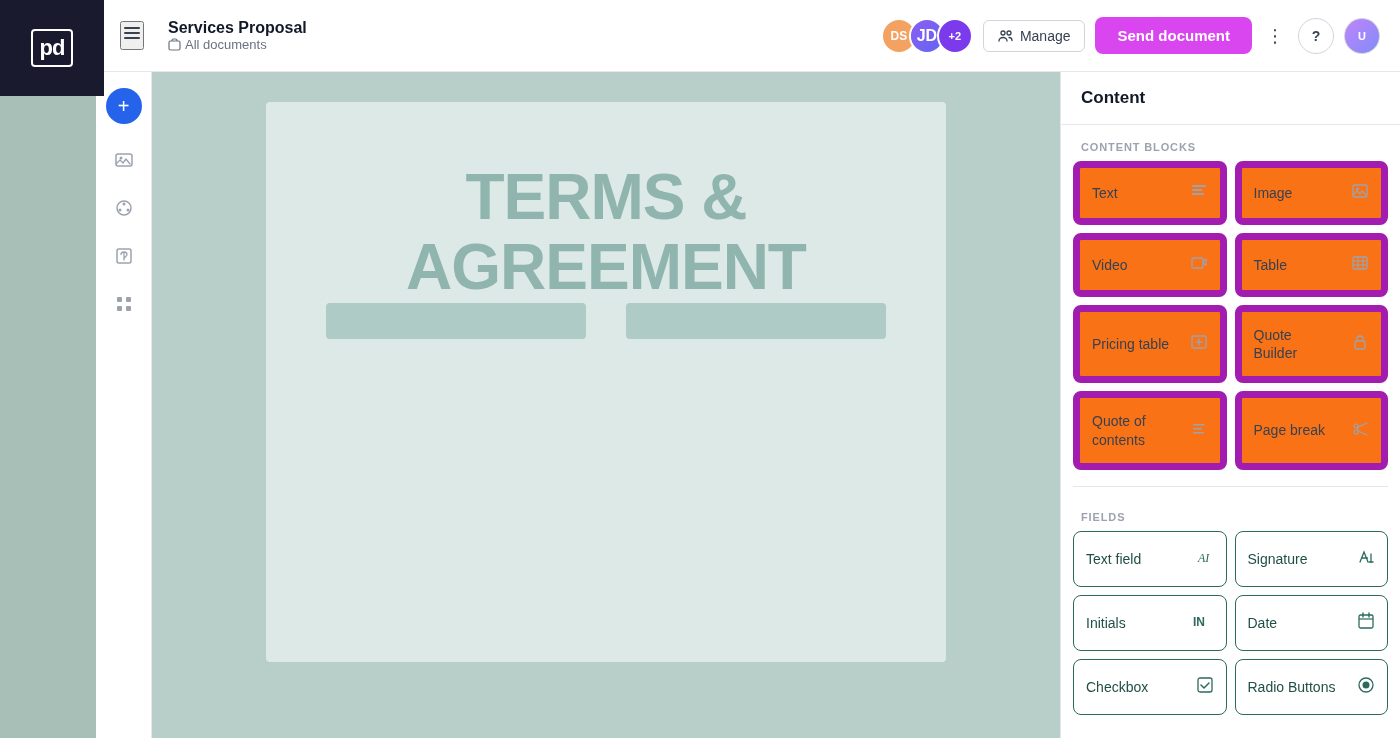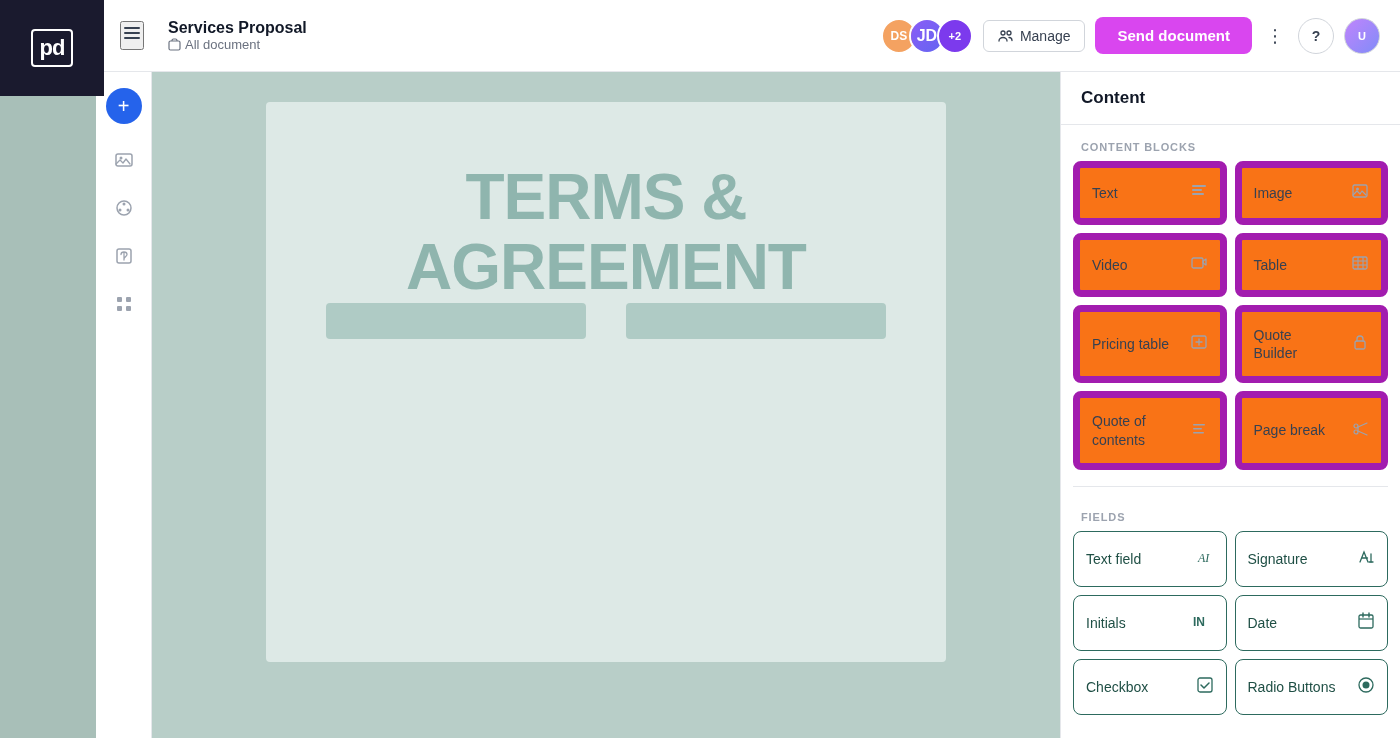--- a/index.html
+++ b/index.html
@@ -349,21 +349,21 @@
         <path d="M3 5h14M3 10h14M3 15h14" stroke="#374151" stroke-width="2" stroke-linecap="round"></path>
       </svg>
     </button>
     <div class="header-title-section">
       <div class="header-title">Services Proposal</div>
       <div class="header-subtitle">
         <svg viewBox="0 0 13 13" fill="none" xmlns="http://www.w3.org/2000/svg">
           <rect x="1" y="3" width="11" height="9" rx="1.5" stroke="#6b7280" stroke-width="1.2"></rect>
           <path d="M4 3V2.5A1.5 1.5 0 015.5 1h2A1.5 1.5 0 019 2.5V3" stroke="#6b7280" stroke-width="1.2"></path>
         </svg>
-        <span>All document</span>
+        <span>All documents</span>
       </div>
     </div>
     <div class="header-actions">
       <div class="avatar-group">
         <div class="avatar avatar-ds">DS</div>
         <div class="avatar avatar-photo">
           <div class="avatar-photo-inner">JD</div>
         </div>
         <div class="avatar avatar-count">+2</div>
       </div>

